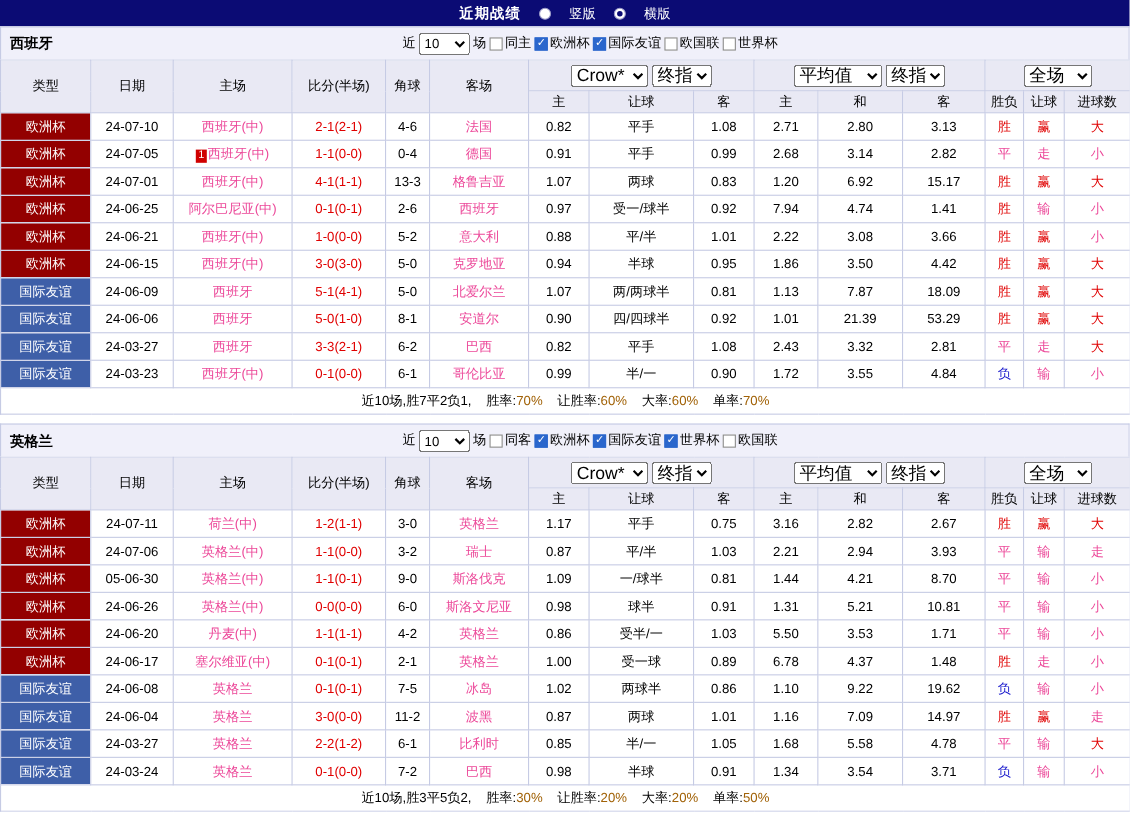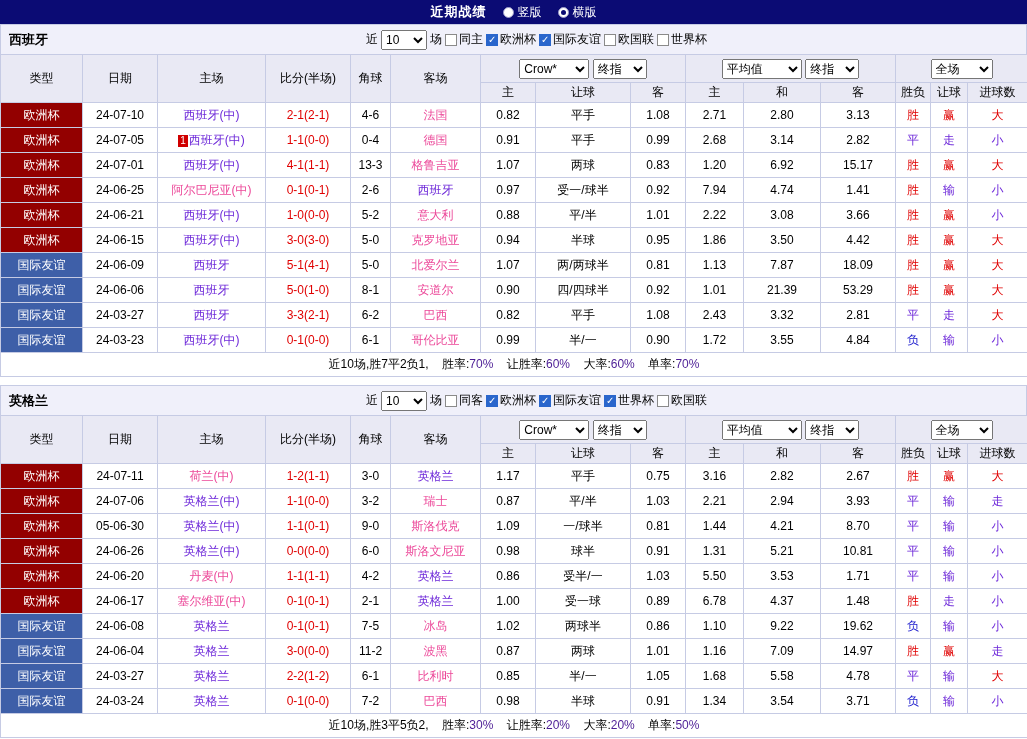--- a/index.html
+++ b/index.html
@@ -2,21 +2,21 @@
 <html><head>
 <meta charset="utf-8">
 <style>
   *{box-sizing:border-box;margin:0;padding:0}
   html,body{background:#fff}
   body{width:1027px;font-family:"Liberation Sans","DejaVu Sans",sans-serif;font-size:12px;color:#000}
 
   
   .topbar{height:24px;background:#0b0b74;display:flex;align-items:center;justify-content:center;gap:16px;color:#fff}
   .topbar .title{font-weight:bold;font-size:13px;letter-spacing:1px}
-  .radio-item{display:flex;align-items:center;gap:4px;cursor:pointer;font-size:12px}
+  .radio-item{display:flex;align-items:center;gap:17px;cursor:pointer;font-size:12px}
   .radio{width:11px;height:11px;border-radius:50%;background:#fff;border:1px solid #9a9ac8;display:inline-block;position:relative}
   .radio[data-checked="true"]::after{content:"";position:absolute;left:2px;top:2px;width:5px;height:5px;border-radius:50%;background:#0b0b74}
 
   
   .section{width:1027px}
   .section + .section{margin-top:8px}
   .team-bar{height:30px;background:#f0f0fa;border:1px solid #c6cbe4;border-bottom:none;display:flex;align-items:center;position:relative;padding-left:8px}
   .team-name{font-weight:bold;font-size:13px}
   .filters{position:absolute;left:365px;display:flex;align-items:center;gap:3px;white-space:nowrap}
   .filters select{width:46px;height:20px;font-size:12px}
@@ -25,35 +25,35 @@
   .box[data-checked="true"]{background:#2a66cc;border-color:#2a66cc}
   .box[data-checked="true"]::after{content:"\2713";color:#fff;font-size:10px;position:absolute;left:1px;top:-1px;font-weight:bold}
 
   
   table{width:1027px;border-collapse:collapse;table-layout:fixed}
   th,td{border:1px solid #c6cbe4;text-align:center;overflow:hidden;white-space:nowrap;font-weight:normal}
   thead th{background:#e9e9f4}
   .hrow1 th{height:28px}
   .hrow2 th{height:20px}
   tbody td{height:25px;background:#fff}
-  select{font-size:12px;height:20px}
+  select{font-size:16px;height:20px}
   .dd-crow{width:70px}.dd-final{width:54px}.dd-avg{width:80px}.dd-full{width:62px}
 
   .type-cell[data-type="euro"]{background:#930000;color:#fff}
   .type-cell[data-type="friendly"]{background:#3e5fa8;color:#fff}
   .score{color:#e00000}
   [data-color="red"]{color:#e00000}
-  [data-color="green"]{color:#6d28d9}
+  [data-color="green"]{color:#ec4899}
   [data-color="blue"]{color:#1818cc}
   [data-color="black"]{color:#ec4899}
   .badge{background:#d00000;color:#fff;font-size:10px;padding:0 2px;margin-right:1px;display:inline-block;line-height:12px}
   .badge:empty{display:none}
 
   .summary{height:24px;background:#fff;text-align:center}
-  .pct{color:#4c1d95}
+  .pct{color:#a16207}
   .sp{margin-left:10px}
 </style>
 </head>
 <body>
 
 <div class="page">
 
   <div class="topbar">
     <span class="title">近期战绩</span>
     <label class="radio-item">

